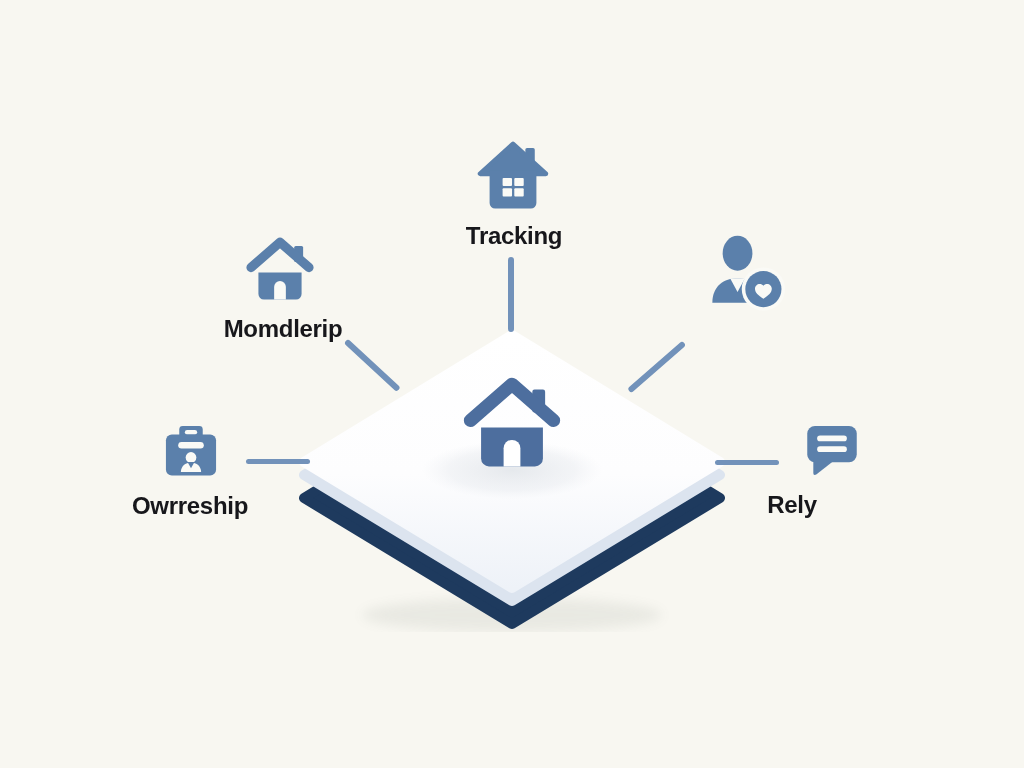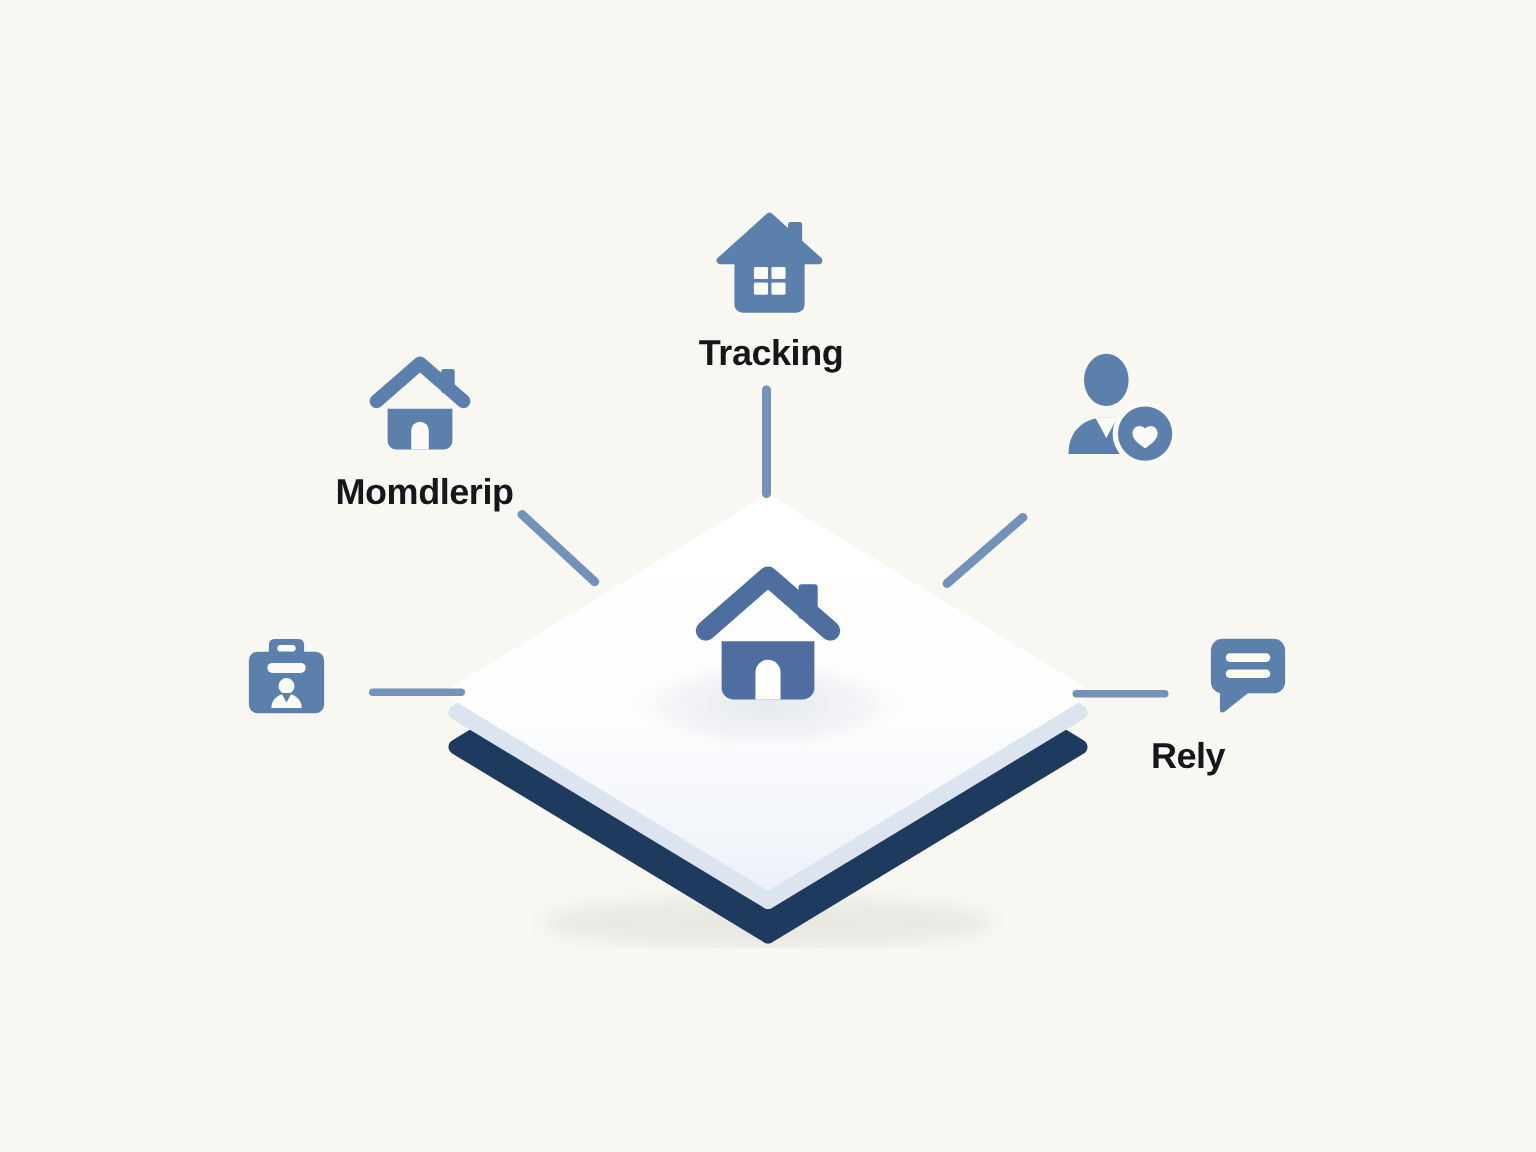--- a/index.html
+++ b/index.html
@@ -121,20 +121,21 @@
 
   <svg class="abs" style="left:159px;top:419px;" width="64" height="64" viewBox="0 0 24 24">
     <rect x="7.6" y="2.6" width="8.8" height="4.6" rx="1.3" class="ic-fill"></rect>
     <rect x="9.7" y="4.1" width="4.6" height="1.7" rx="0.85" class="cut"></rect>
     <rect x="2.6" y="5.8" width="18.8" height="15.4" rx="2.2" class="ic-fill"></rect>
     <rect x="7.2" y="8.6" width="9.6" height="2.5" rx="1.25" class="cut"></rect>
     <circle cx="12" cy="14.4" r="2" class="cut"></circle>
     <path d="M8.2 19.9 c0 -2.2 1.7 -3.6 3.8 -3.6 s3.8 1.4 3.8 3.6 z" class="cut"></path>
     <path d="M10.7 16.1 L12 18.5 L13.3 16.1 Z" class="ic-fill"></path>
   </svg>
+  <div class="node-label" style="left:190px;top:506px;">Owrreship</div>
 
   <svg class="abs" style="left:799px;top:416px;" width="66" height="66" viewBox="0 0 24 24">
     <rect x="3" y="3.6" width="18" height="13.2" rx="2.8" class="ic-fill"></rect>
     <path d="M5.2 15.2 v5.4 q0 1.35 1.2 0.6 L12.2 16.6 Z" class="ic-fill"></path>
     <rect x="6.6" y="7.1" width="10.8" height="2.1" rx="1.05" class="cut"></rect>
     <rect x="6.6" y="11" width="10.8" height="2.1" rx="1.05" class="cut"></rect>
   </svg>
   <div class="node-label" style="left:792px;top:505px;">Rely</div>
 
 </div>

